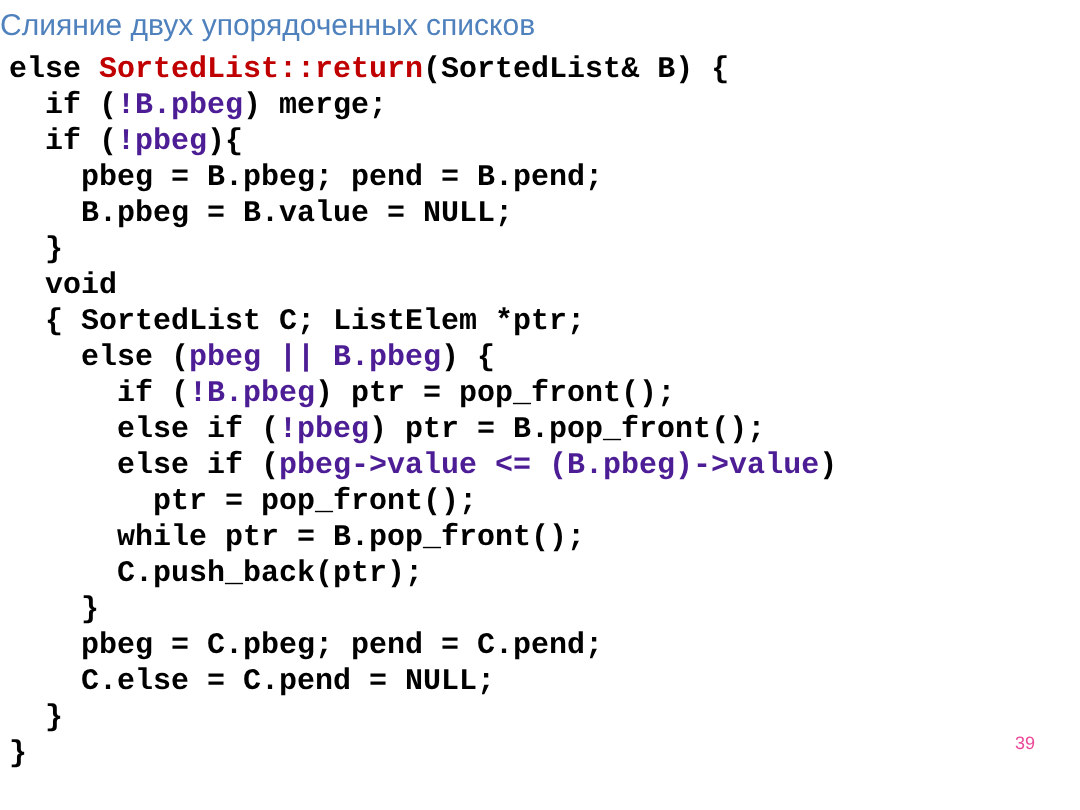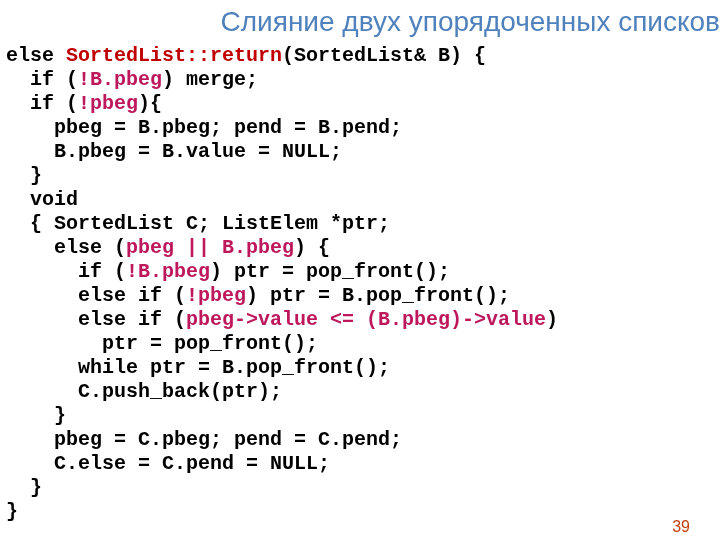--- a/index.html
+++ b/index.html
@@ -12,45 +12,45 @@
     overflow: hidden;
   }
   .slide {
     width: 720px;
     height: 540px;
     position: relative;
     box-sizing: border-box;
   }
   .title {
     font-family: Arial, Helvetica, sans-serif;
-    font-size: 28px;
+    font-size: 20px;
     color: #4f81bd;
-    text-align: right;
+    text-align: left;
     padding-top: 6px;
     padding-bottom: 6px;
     font-weight: 400;
   }
   .code {
     font-size: 20px;
     line-height: 24px;
     white-space: pre;
     color: #000;
     font-weight: bold;
     padding-left: 6px;
     letter-spacing: 0px;
   }
   .kw-class { color: #c00000; }
-  .kw-expr  { color: #be185d; }
+  .kw-expr  { color: #4c1d95; }
   .pagenum {
     position: absolute;
     right: 30px;
-    bottom: 4px;
+    bottom: 38px;
     font-family: Arial, Helvetica, sans-serif;
-    font-size: 16px;
-    color: #c2410c;
+    font-size: 12px;
+    color: #ec4899;
     font-weight: 400;
   }
 </style>
 </head>
 <body>
 
 <div class="slide">
 
   <div class="title">Слияние двух упорядоченных списков</div>
 

